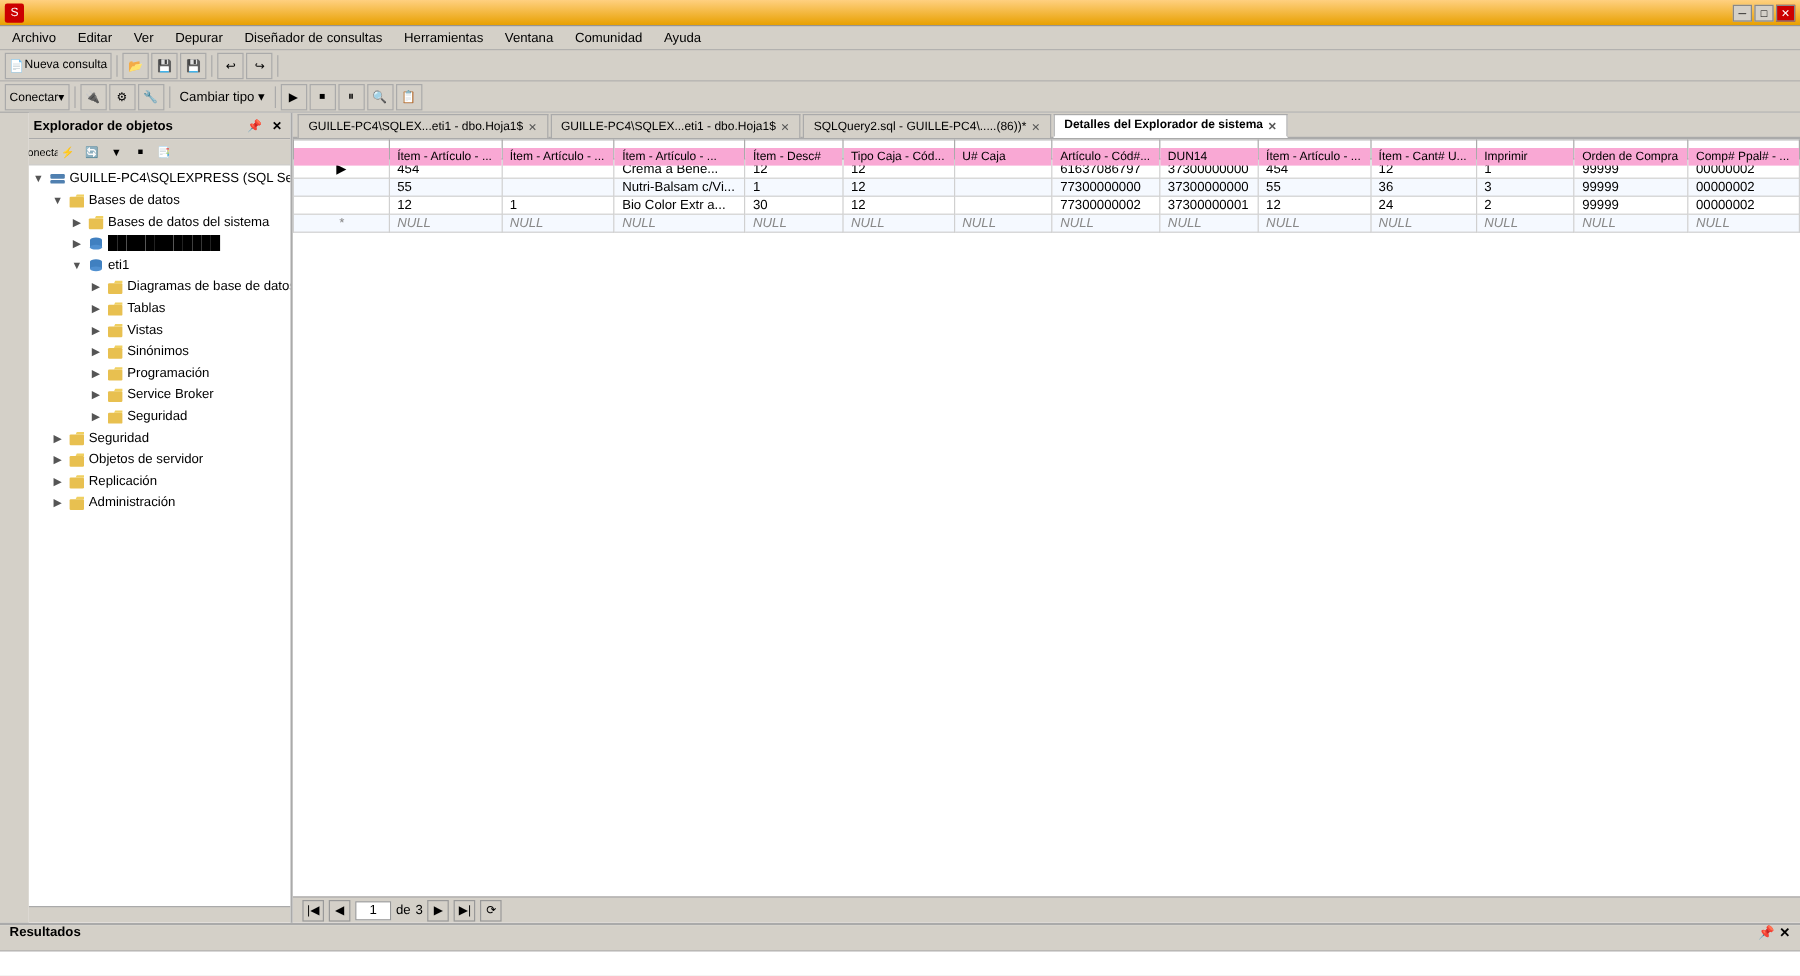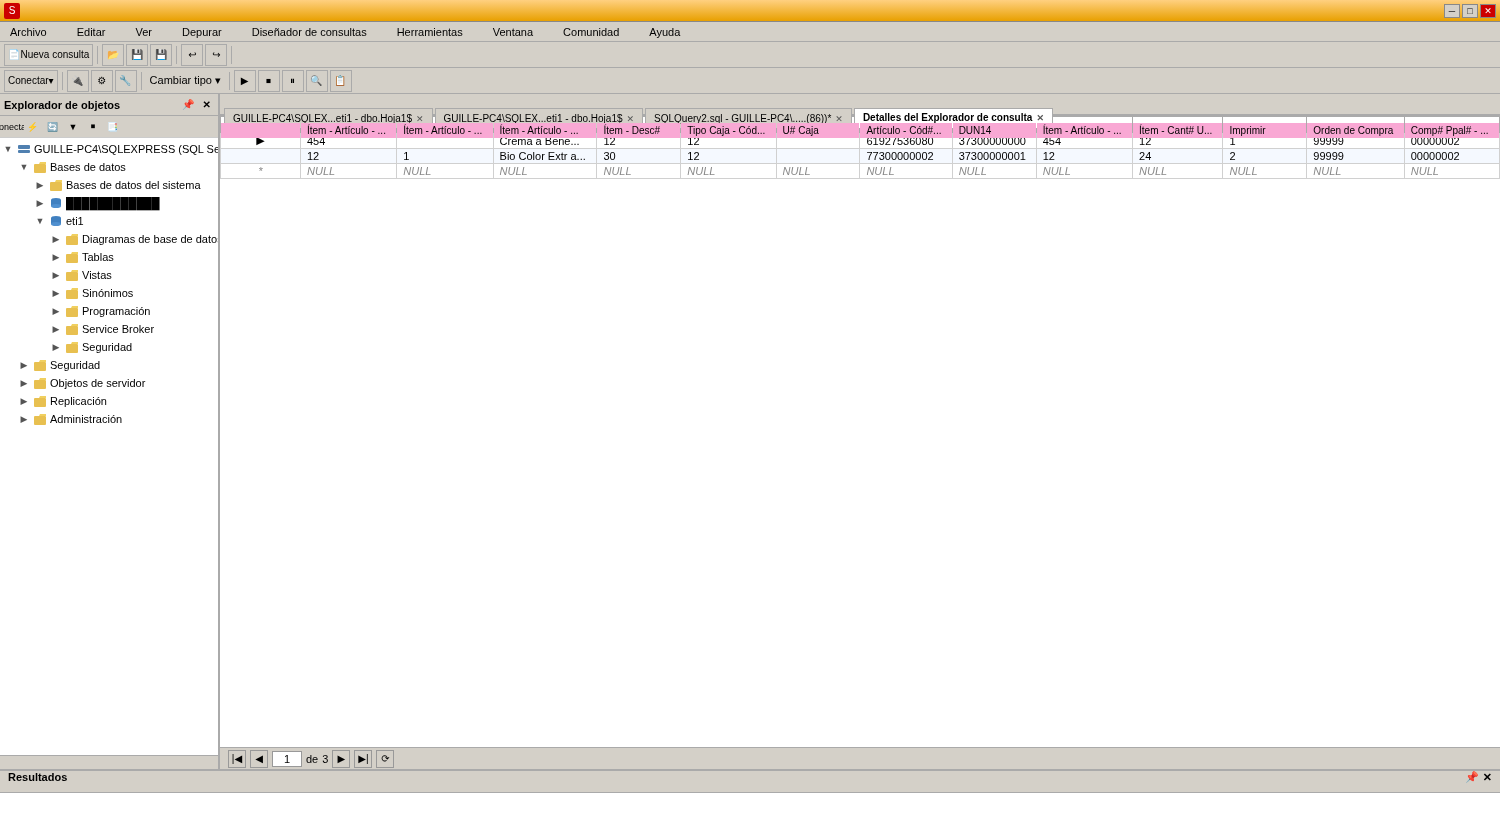--- a/index.html
+++ b/index.html
@@ -22,21 +22,21 @@
     #title-bar .win-btn.close-btn { background: #cc0000; color: white; }
 
     
     #menu-bar {
       background: #d4d0c8;
       height: 20px;
       display: flex;
       align-items: center;
       padding: 0 4px;
       border-bottom: 1px solid #aaa;
-      gap: 18px;
+      gap: 6px;
     }
     .menu-item { padding: 2px 6px; font-size: 11px; cursor: pointer; color: #000; }
 
     
     .toolbar-row {
       background: #d4d0c8;
       height: 26px;
       display: flex;
       align-items: center;
       padding: 2px 4px;
@@ -55,20 +55,21 @@
       font-size: 10px;
       padding: 0 3px;
     }
     .toolbar-separator { width: 1px; height: 18px; background: #aaa; margin: 0 2px; }
     .toolbar-label { font-size: 11px; padding: 0 4px; }
 
     
     #main-layout {
       display: flex;
       height: calc(813px - 22px - 20px - 26px - 26px - 22px - 22px);
+      padding-left: 24px;
     }
 
     
     #object-explorer {
       width: 220px;
       min-width: 220px;
       background: #fff;
       border-right: 2px solid #aaa;
       display: flex;
       flex-direction: column;
@@ -151,21 +152,21 @@
       border: 1px solid #aaa;
       border-bottom: none;
       background: #d4d0c8;
       cursor: pointer;
       font-size: 10px;
       display: flex;
       align-items: center;
       gap: 4px;
       margin-right: 2px;
       position: relative;
-      top: 14px;
+      top: 1px;
     }
     .tab.active { background: #fff; border-bottom: 2px solid #fff; font-weight: bold; }
     .tab-close { font-size: 9px; cursor: pointer; color: #555; }
 
     
     #data-grid-container {
       flex: 1;
       overflow: auto;
       background: #fff;
     }
@@ -522,21 +523,21 @@
         </div>
         <div class="tab">
           <span>GUILLE-PC4\SQLEX...eti1 - dbo.Hoja1$</span>
           <span class="tab-close">✕</span>
         </div>
         <div class="tab">
           <span>SQLQuery2.sql - GUILLE-PC4\.....(86))*</span>
           <span class="tab-close">✕</span>
         </div>
         <div class="tab active">
-          <span>Detalles del Explorador de consulta</span>
+          <span>Detalles del Explorador de sistema</span>
           <span class="tab-close">✕</span>
         </div>
       </div>
 
     <div id="data-grid-container">
       <table id="data-grid">
         <thead id="grid-header">
           <tr>
             <th class="row-indicator"></th>
           <th>Ítem - Artículo - ...</th>
@@ -556,25 +557,41 @@
         </thead>
         <tbody id="grid-body">
         <tr>
               <td class="row-indicator">▶</td>
               <td>454</td>
               <td></td>
               <td>Crema a Bene...</td>
               <td>12</td>
               <td>12</td>
               <td></td>
-              <td>61927536080</td>
+              <td>61637086797</td>
               <td>37300000000</td>
               <td>454</td>
               <td>12</td>
               <td>1</td>
+              <td>99999</td>
+              <td>00000002</td>
+            </tr>
+            <tr>
+              <td class="row-indicator"></td>
+              <td>55</td>
+              <td></td>
+              <td>Nutri-Balsam c/Vi...</td>
+              <td>1</td>
+              <td>12</td>
+              <td></td>
+              <td>77300000000</td>
+              <td>37300000000</td>
+              <td>55</td>
+              <td>36</td>
+              <td>3</td>
               <td>99999</td>
               <td>00000002</td>
             </tr>
             <tr>
               <td class="row-indicator"></td>
               <td>12</td>
               <td>1</td>
               <td>Bio Color Extr a...</td>
               <td>30</td>
               <td>12</td>

